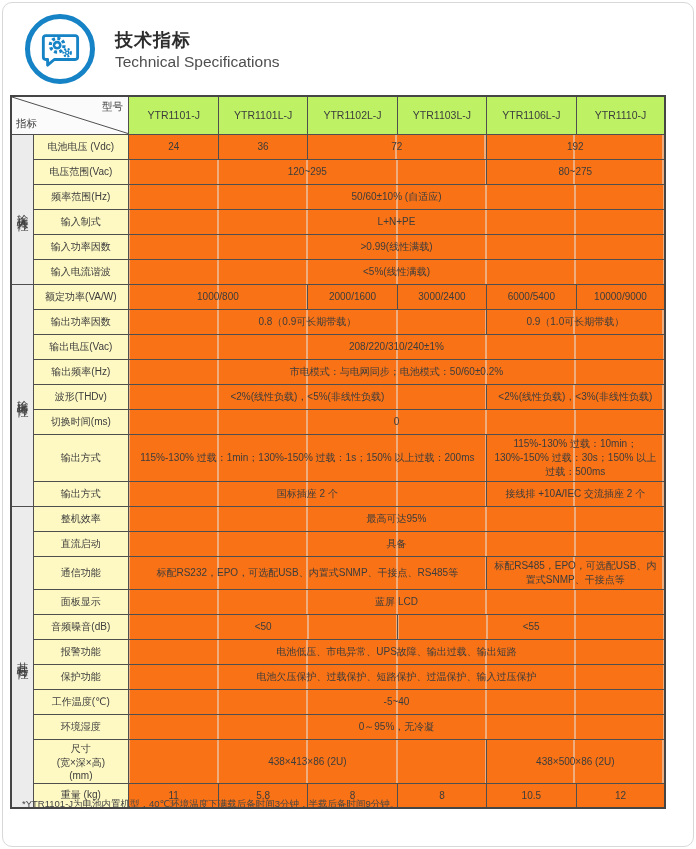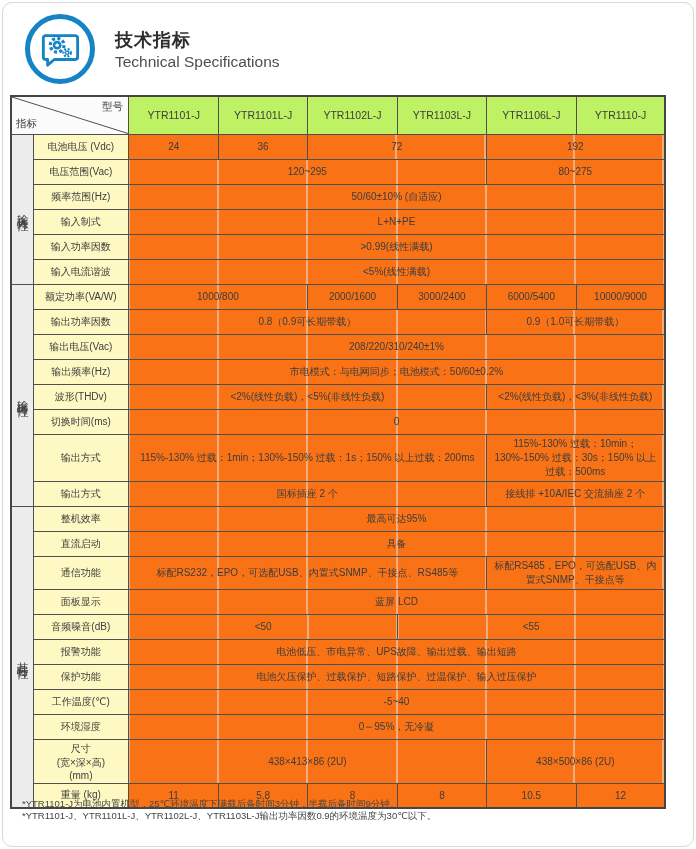--- a/index.html
+++ b/index.html
@@ -234,16 +234,15 @@
           <td class="value-cell">5.8</td>
           <td class="value-cell">8</td>
           <td class="value-cell">8</td>
           <td class="value-cell">10.5</td>
           <td class="value-cell">12</td>
         </tr>
       </tbody>
   </table>
 
   <div class="footnotes">
-    <p>*YTR1101-J为电池内置机型，25℃环境温度下满载后备时间3分钟，半载后备时间9分钟。</p>
-    <p>*YTR1101-J、YTR1101L-J、YTR1102L-J、YTR1103L-J输出功率因数0.9的环境温度为30℃以下。</p>
+    <p>*YTR1101-J为电池内置机型，40℃环境温度下满载后备时间3分钟，半载后备时间9分钟。</p>
   </div>
 </div>
 
 </body></html>

